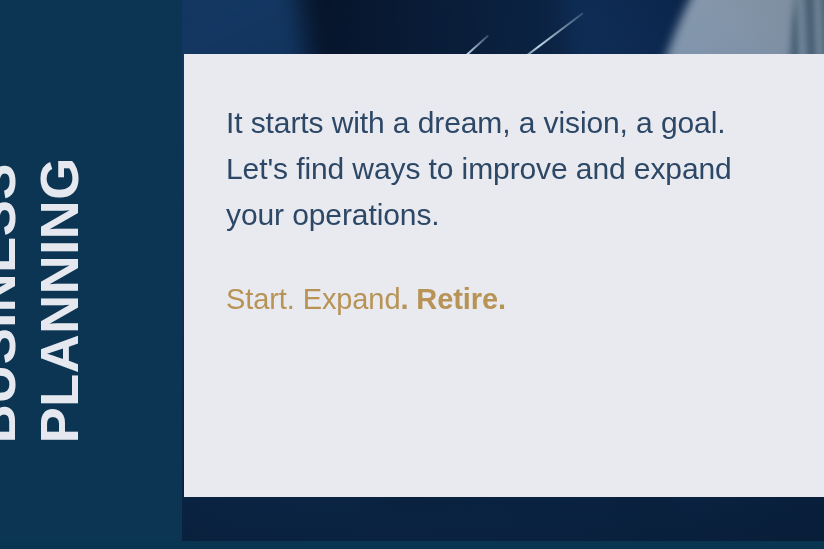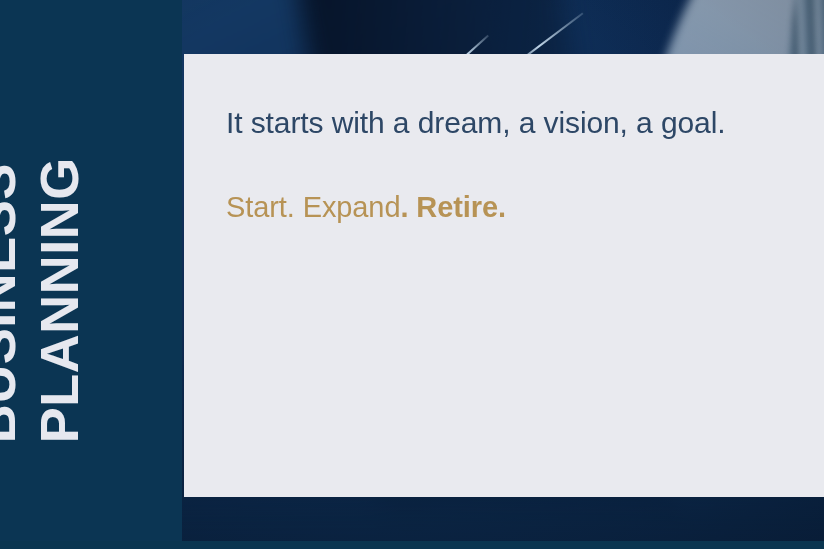--- a/index.html
+++ b/index.html
@@ -217,20 +217,21 @@
   <div class="left-band">
     <div class="vertical-words">
       <div class="vword vword-business">BUSINESS</div>
       <div class="vword vword-planning">PLANNING</div>
     </div>
   </div>
 
   <div class="card">
     <div class="body-copy">
       <p>It starts with a dream, a vision, a goal.</p>
+      <p>Let's find ways to improve and expand your operations.</p>
     </div>
     <div class="tagline">
       <span class="tag-regular">Start. Expand</span><span class="tag-strong">. Retire.</span>
     </div>
   </div>
 
   <div class="bottom-strip"></div>
 
 </div>
 

